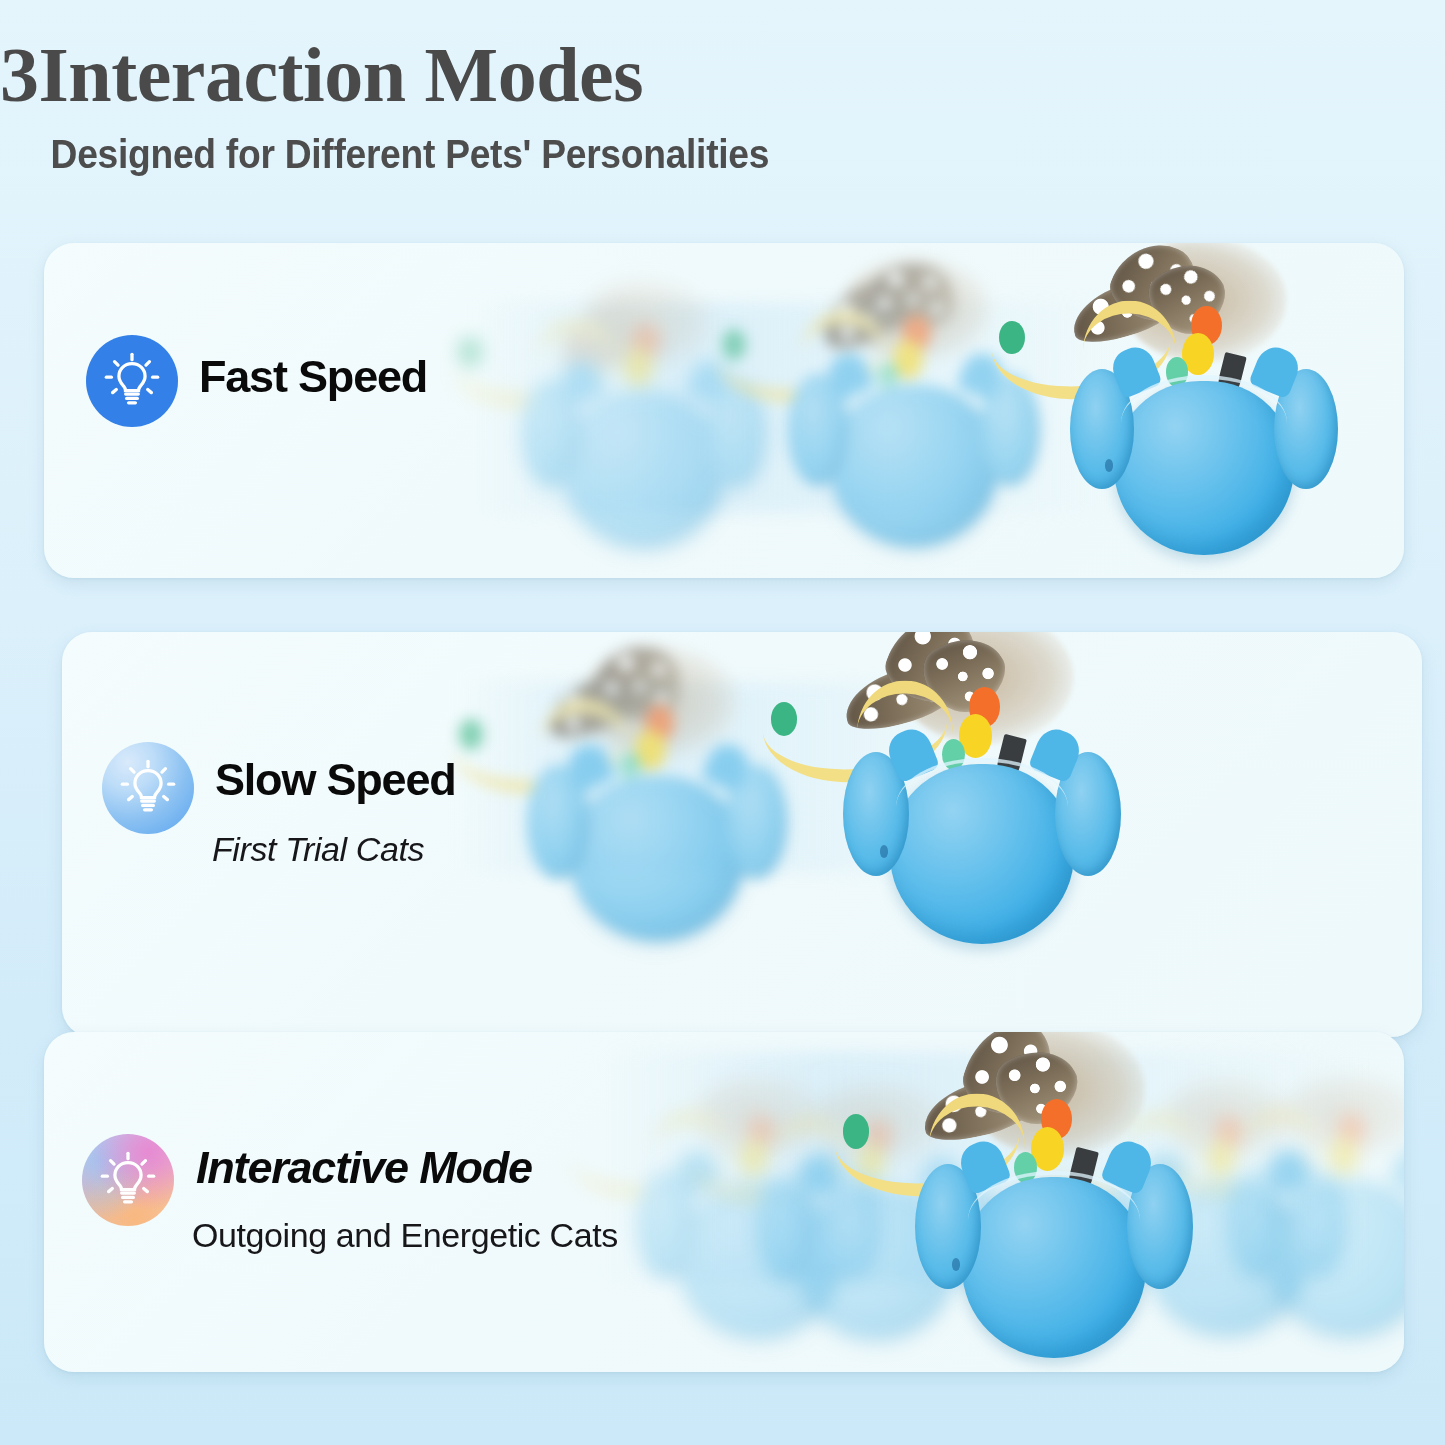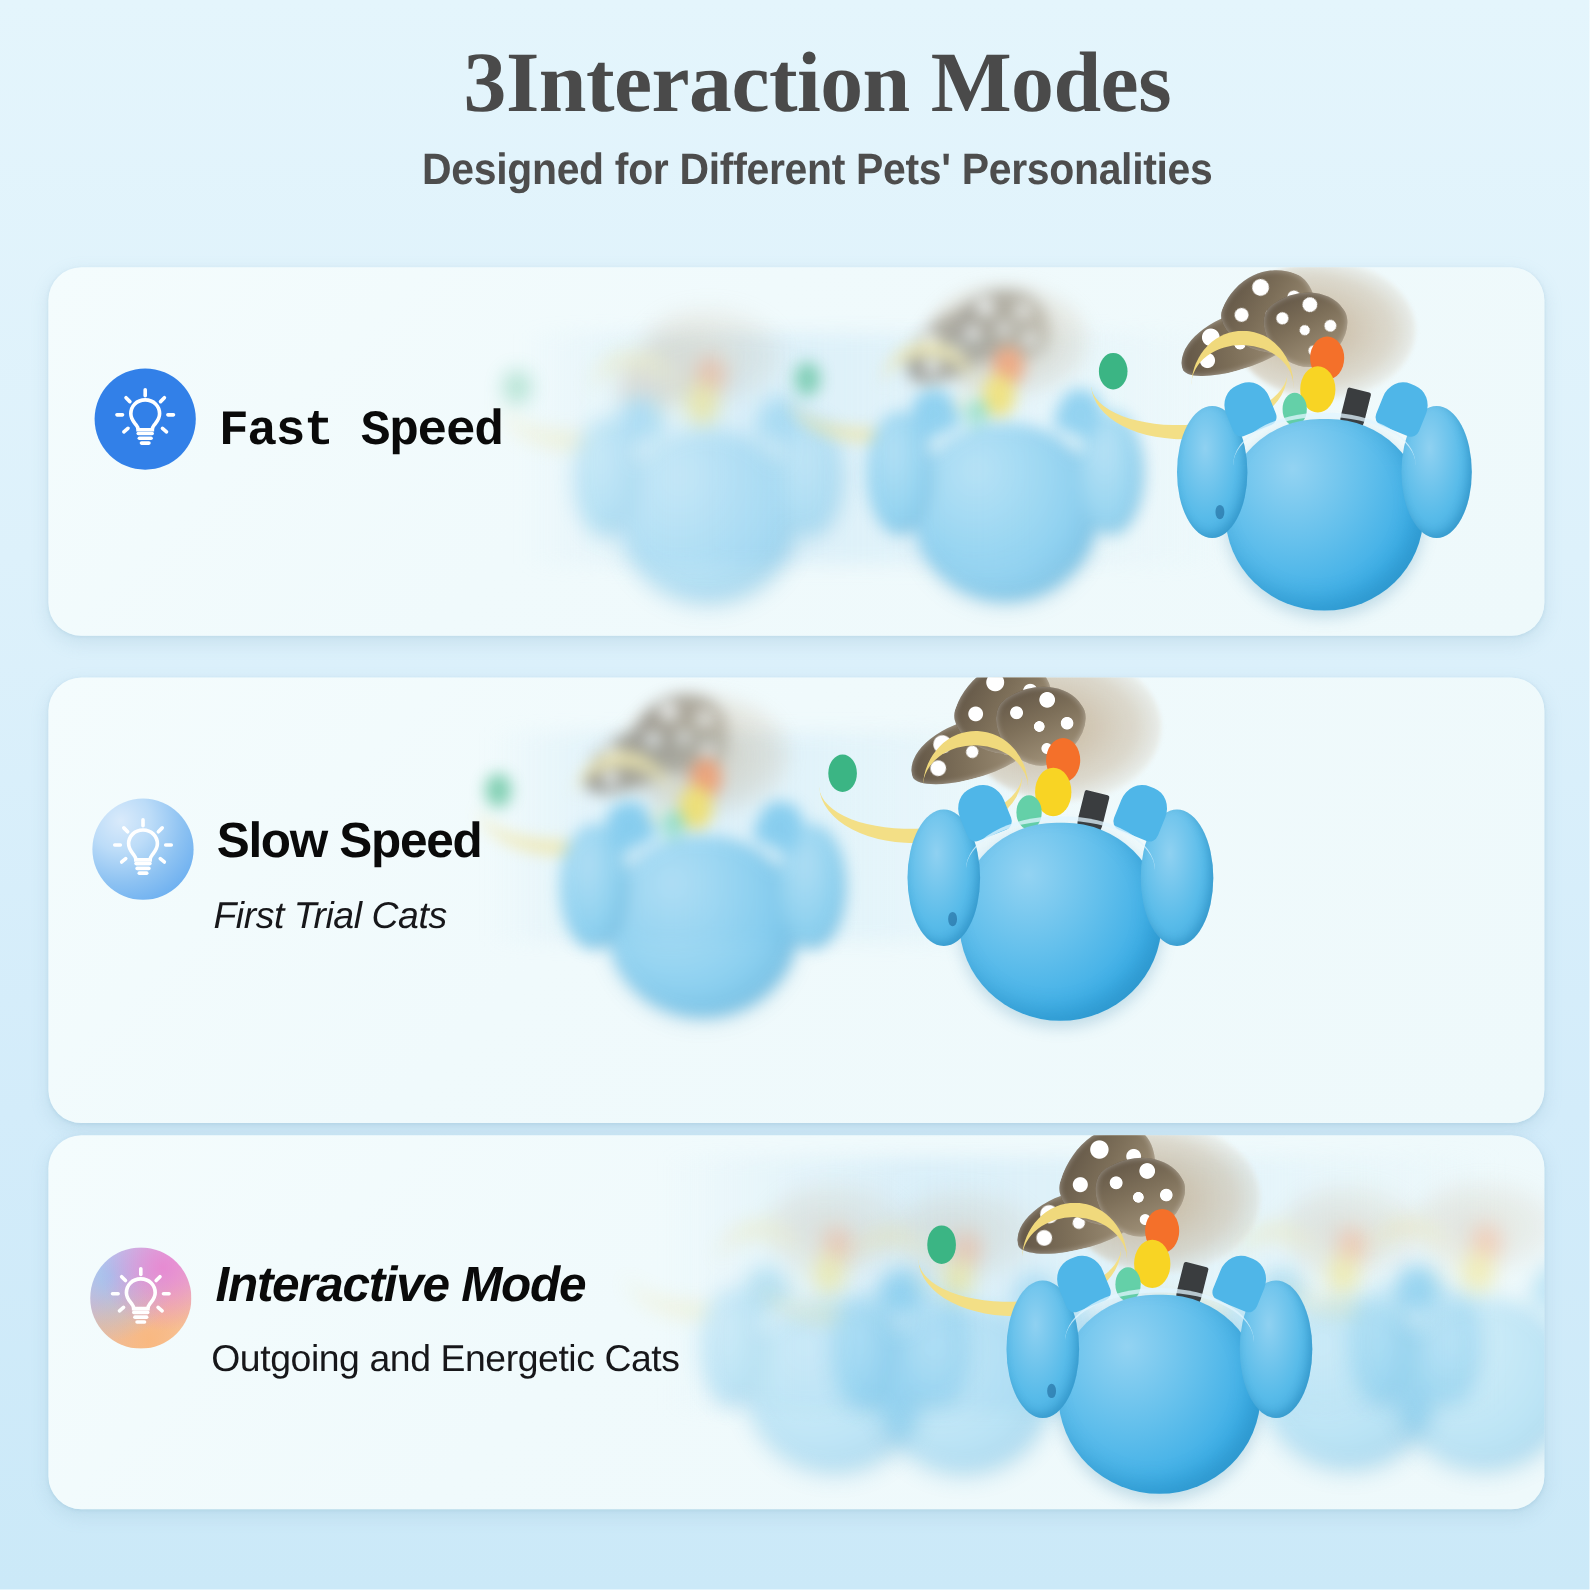--- a/index.html
+++ b/index.html
@@ -6,21 +6,21 @@
   * { margin:0; padding:0; box-sizing:border-box; }
   html, body { width:1445px; height:1445px; }
   body {
     font-family: "Liberation Sans", sans-serif;
     background: linear-gradient(to bottom, #e4f5fc 0%, #ddf1fb 35%, #d3ecfa 70%, #cbe9f8 100%);
     overflow:hidden;
     position:relative;
   }
 
   
-  .header { width:100%; padding-top:34px; text-align:center;padding-left:41px; }
+  .header { width:100%; padding-top:34px; text-align:left; }
   .title {
     font-family: "Liberation Serif", "DejaVu Serif", serif;
     font-size:78px;
     font-weight:700;
     color:#4a4a4a;
     letter-spacing:-0.5px;
     line-height:1.05;
     white-space:nowrap;
   }
   .subtitle {
@@ -39,21 +39,21 @@
   .card {
     position:absolute;
     left:44px; width:1360px;
     border-radius:30px;
     background: linear-gradient(135deg,#f4fcfd 0%, #f0fafc 40%, #eef9fb 100%);
     box-shadow: 0 6px 16px rgba(120,165,190,0.20), 0 1px 3px rgba(120,165,190,0.16);
     overflow:hidden;
     pointer-events:auto;
   }
   #card-1 { top:243px; height:335px; }
-  #card-2 { top:616px; height:405px; }
+  #card-2 { top:632px; height:405px;margin-left:18px; }
   #card-3 { top:1032px; height:340px; }
 
   
   .icon-circle {
     position:absolute;
     width:92px; height:92px;
     border-radius:50%;
     display:flex; align-items:center; justify-content:center;
     z-index:6;
   }
@@ -85,21 +85,21 @@
     position:absolute;
     font-family:"Liberation Sans", sans-serif;
     font-weight:400;
     font-size:34px;
     color:#17171a;
     line-height:1.62;
     letter-spacing:-0.4px;
     white-space:pre-line;
     z-index:6;
   }
-  #title-1 { left:155px; top:124px;font-family:Liberation Mono, monospace; }
+  #title-1 { left:155px; top:108px; }
   #desc-1  { left:155px; top:172px; }
   #title-2 { left:153px; top:122px; }
   #desc-2  { left:150px; top:190px;font-style:italic; }
   #title-3 { left:152px; top:110px;font-style:italic; }
   #desc-3  { left:148px; top:176px; }
 
   
   .toy { position:absolute; z-index:3; }
   .toy-inner { position:relative; width:100%; height:100%; }
 

